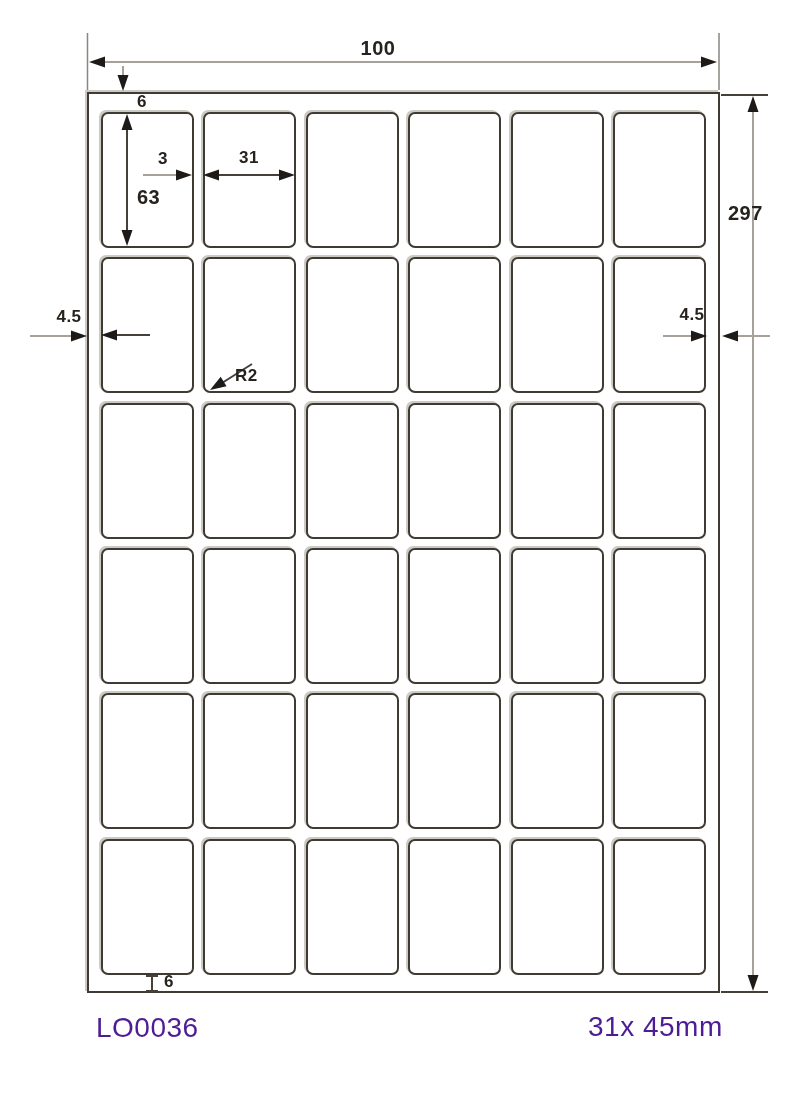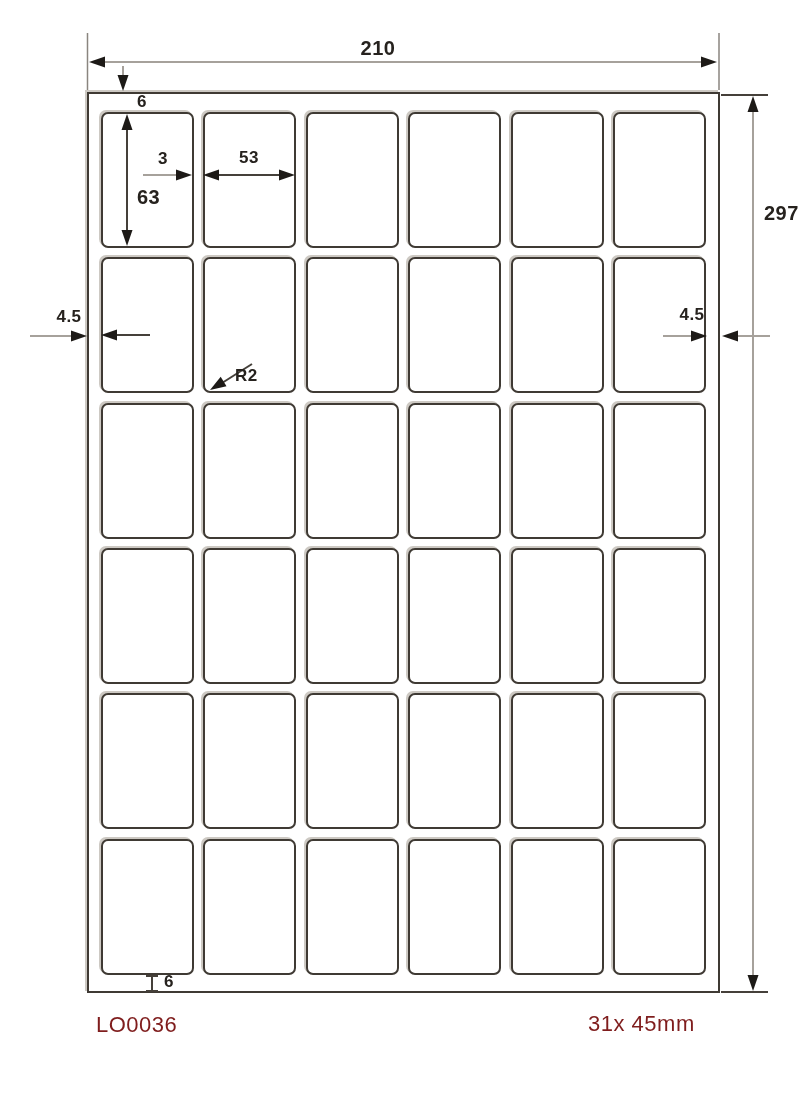--- a/index.html
+++ b/index.html
@@ -20,22 +20,22 @@
     box-shadow:-2px -2px 0 0 #cdc9c3;
   }
   
   .dim{
     position:absolute;font-weight:bold;font-size:17px;line-height:1;
     letter-spacing:0.5px;white-space:nowrap;color:#26221e;
   }
   .dim.big{font-size:20px;}
   .dim.center{transform:translateX(-50%);}
   .footer-text{
-    position:absolute;font-size:22px;font-weight:400;line-height:1;
-    letter-spacing:0.5px;white-space:nowrap;color:#7f1d1d;text-align:center;
+    position:absolute;font-size:28px;font-weight:400;line-height:1;
+    letter-spacing:0.5px;white-space:nowrap;color:#4c1d95;text-align:center;
   }
   #overlay{position:absolute;left:0;top:0;width:812px;height:1093px;pointer-events:none;}
   #overlay .gray{stroke:#a6a19b;stroke-width:2;fill:none;}
   #overlay .dark{stroke:#45403a;stroke-width:2;fill:none;}
   #overlay .thin{stroke:#8a857f;stroke-width:1.5;fill:none;}
   #overlay .head{fill:#1d1a17;stroke:none;}
 </style>
 </head>
 <body>
 
@@ -142,31 +142,31 @@
       <polygon class="head" points="210,390 226.5,386.2 220.7,376.8"></polygon>
     </g>
 
     <g>
       <path class="dark" d="M152,976 V991"></path>
       <path class="dark" d="M146,976 H158"></path>
       <path class="dark" d="M146,991 H158"></path>
     </g>
   </svg>
 
-  <div class="dim big center" style="left:378px;top:38px;">210</div>
+  <div class="dim big center" style="left:378px;top:38px;">100</div>
 
-  <div class="dim big" style="left:764px;top:203px;">297</div>
+  <div class="dim big" style="left:728px;top:203px;">297</div>
 
   <div class="dim" style="left:137px;top:93px;">6</div>
 
   <div class="dim big" style="left:137px;top:187px;">63</div>
 
   <div class="dim center" style="left:163px;top:150px;">3</div>
 
-  <div class="dim center" style="left:249px;top:149px;">53</div>
+  <div class="dim center" style="left:249px;top:149px;">31</div>
 
   <div class="dim center" style="left:69px;top:308px;">4.5</div>
 
   <div class="dim center" style="left:692px;top:306px;">4.5</div>
 
   <div class="dim" style="left:235px;top:367px;">R2</div>
 
   <div class="dim" style="left:164px;top:973px;">6</div>
 
   <div class="footer-text" style="left:96px;top:1014px;">LO0036</div>

